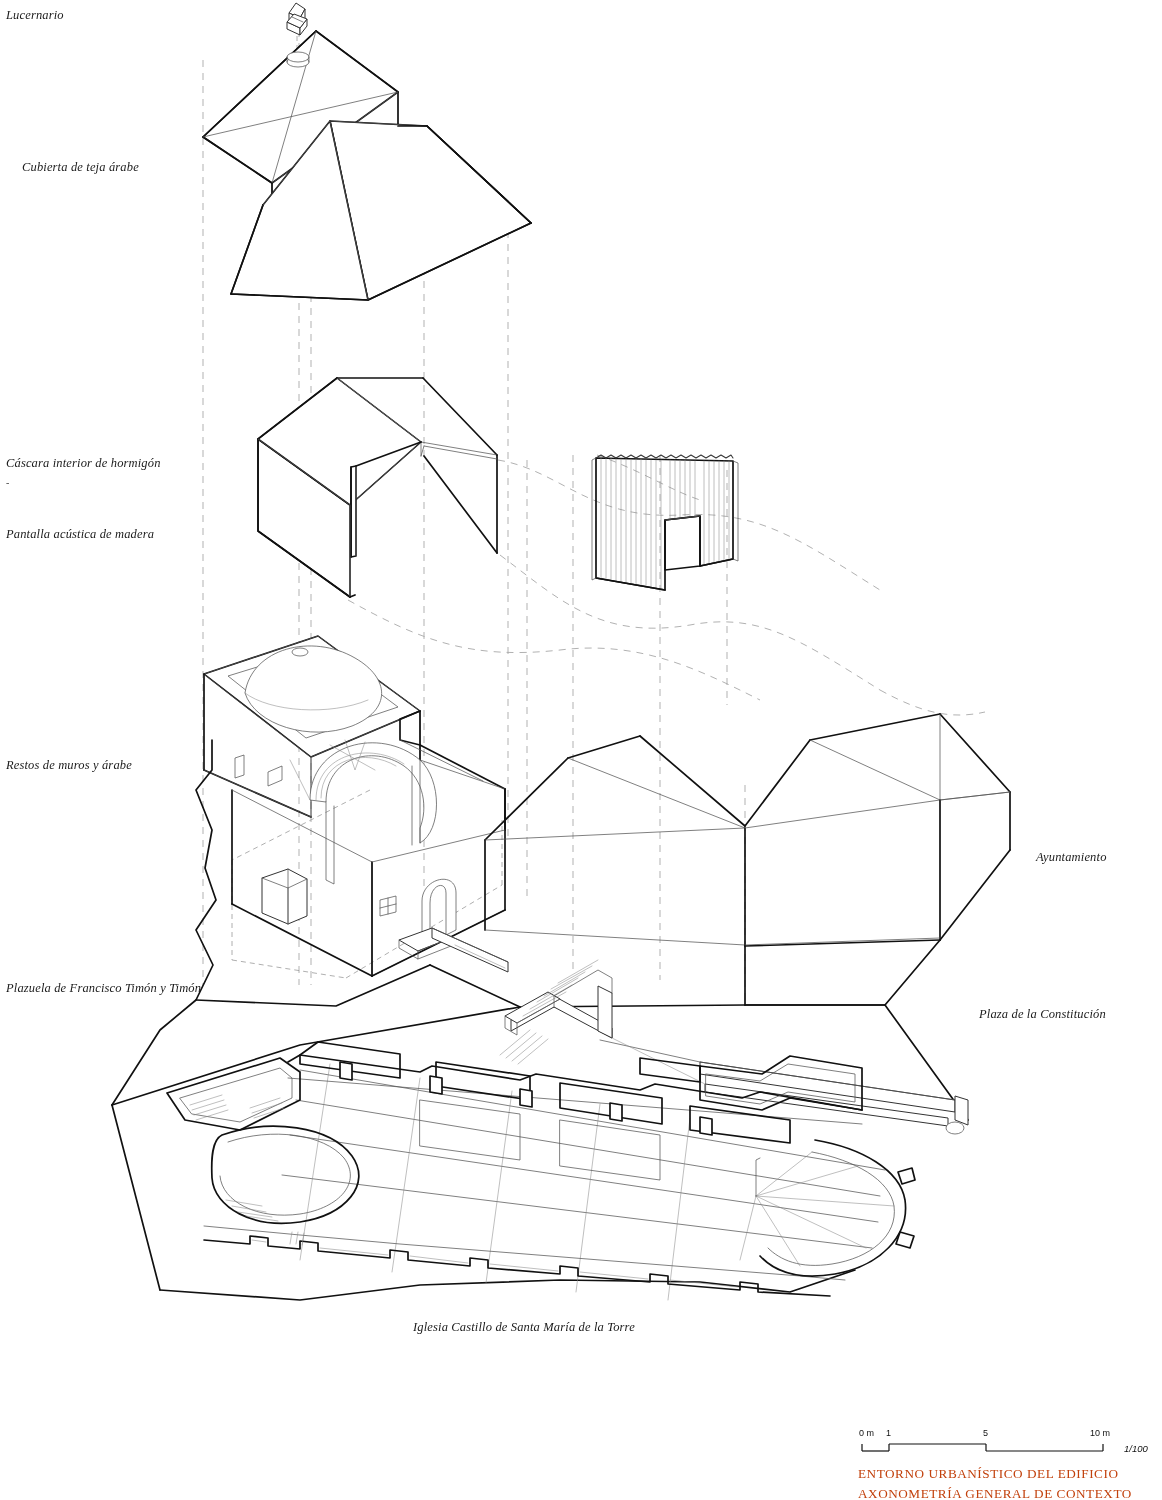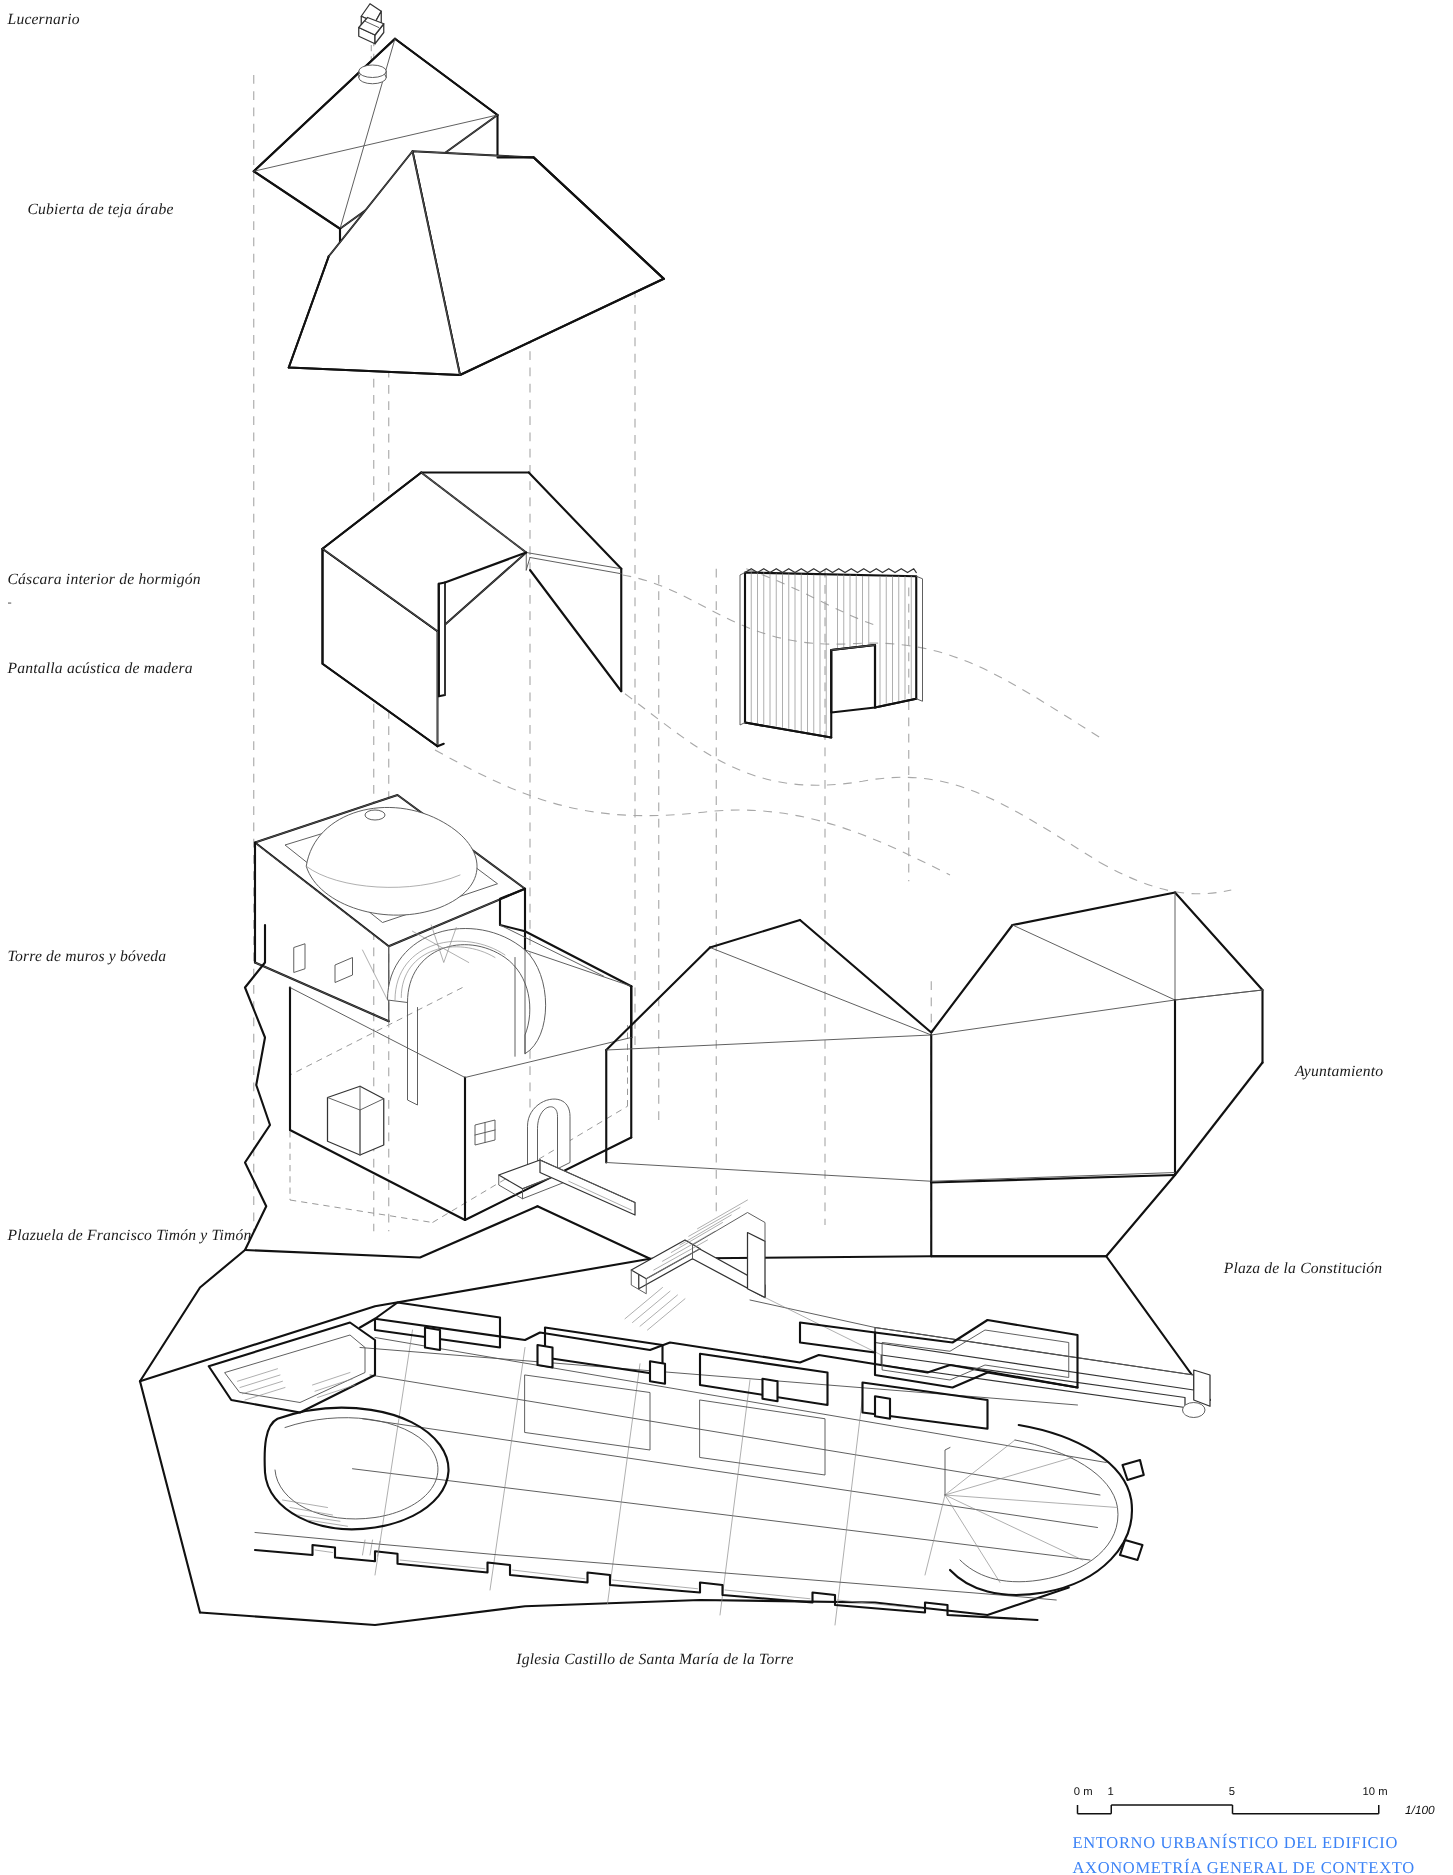--- a/index.html
+++ b/index.html
@@ -47,21 +47,21 @@
   #titleblock {
     position: absolute;
     left: 858px;
     top: 1430px;
     width: 300px;
   }
   .title-line {
     font-family: "Liberation Serif", "DejaVu Serif", serif;
     font-size: 13.2px;
     letter-spacing: 0.55px;
-    color: #3b82f6;
+    color: #c2410c;
     white-space: nowrap;
     line-height: 1.5;
   }
   #scalewrap {
     position: absolute;
     left: 858px;
     top: 1428px;
     width: 300px;
     height: 30px;
   }
@@ -509,21 +509,21 @@
       </g>
     </g>
 
   </svg>
 
   <div class="lbl" style="left:6px;  top:8px;">Lucernario</div>
   <div class="lbl" style="left:6px;  top:160px;margin-left:16px;">Cubierta de teja árabe</div>
   <div class="lbl" style="left:6px;  top:456px;">Cáscara interior de hormigón</div>
   <div class="lbl dash" style="left:6px; top:477px;">-</div>
   <div class="lbl" style="left:6px;  top:487px;margin-top:40px;">Pantalla acústica de madera</div>
-  <div class="lbl" style="left:6px;  top:758px;">Torre de muros y bóveda</div>
+  <div class="lbl" style="left:6px;  top:758px;">Restos de muros y árabe</div>
   <div class="lbl" style="left:6px;  top:981px;">Plazuela de Francisco Timón y Timón</div>
   <div class="lbl" style="left:1036px; top:850px;">Ayuntamiento</div>
   <div class="lbl" style="left:979px; top:1007px;">Plaza de la Constitución</div>
   <div class="lbl" style="left:413px; top:1320px;text-align:right;">Iglesia Castillo de Santa María de la Torre</div>
 
   <div id="scalewrap">
     <svg width="300" height="30" viewBox="0 0 300 30">
       <g fill="none" stroke="#111111" stroke-width="1.2">
         <path d="M4,16 L4,23"></path>
         <path d="M4,23 L31,23"></path>

